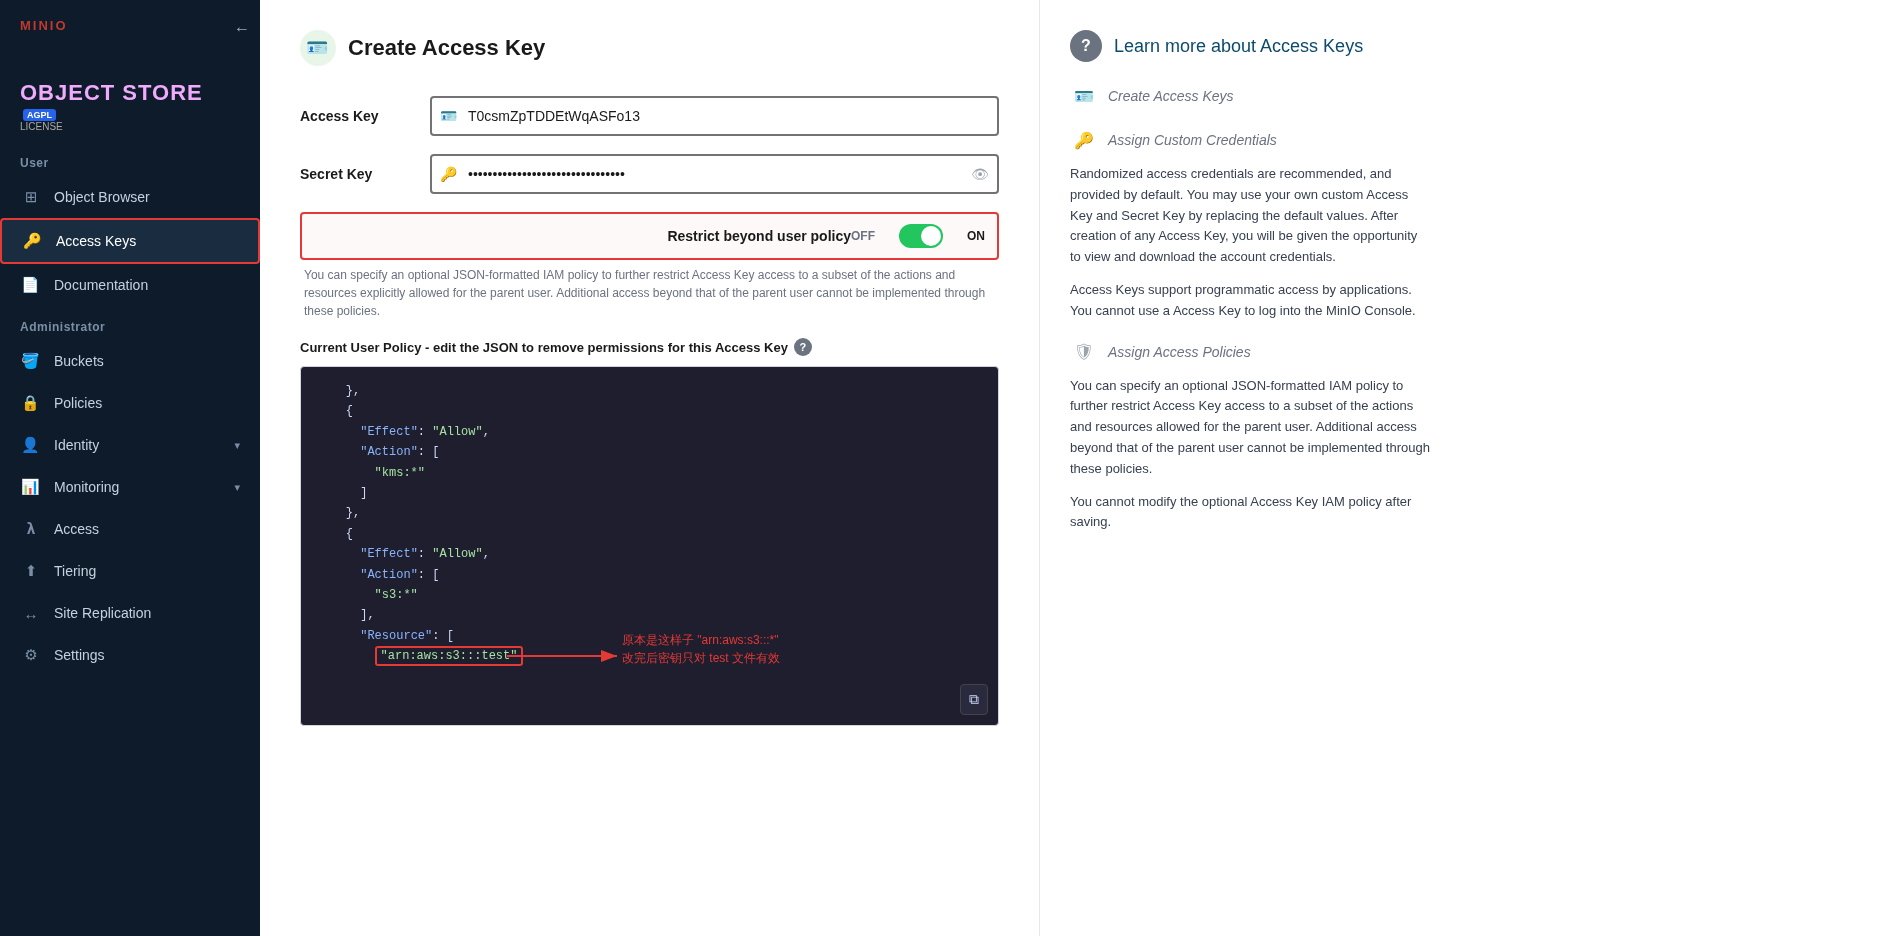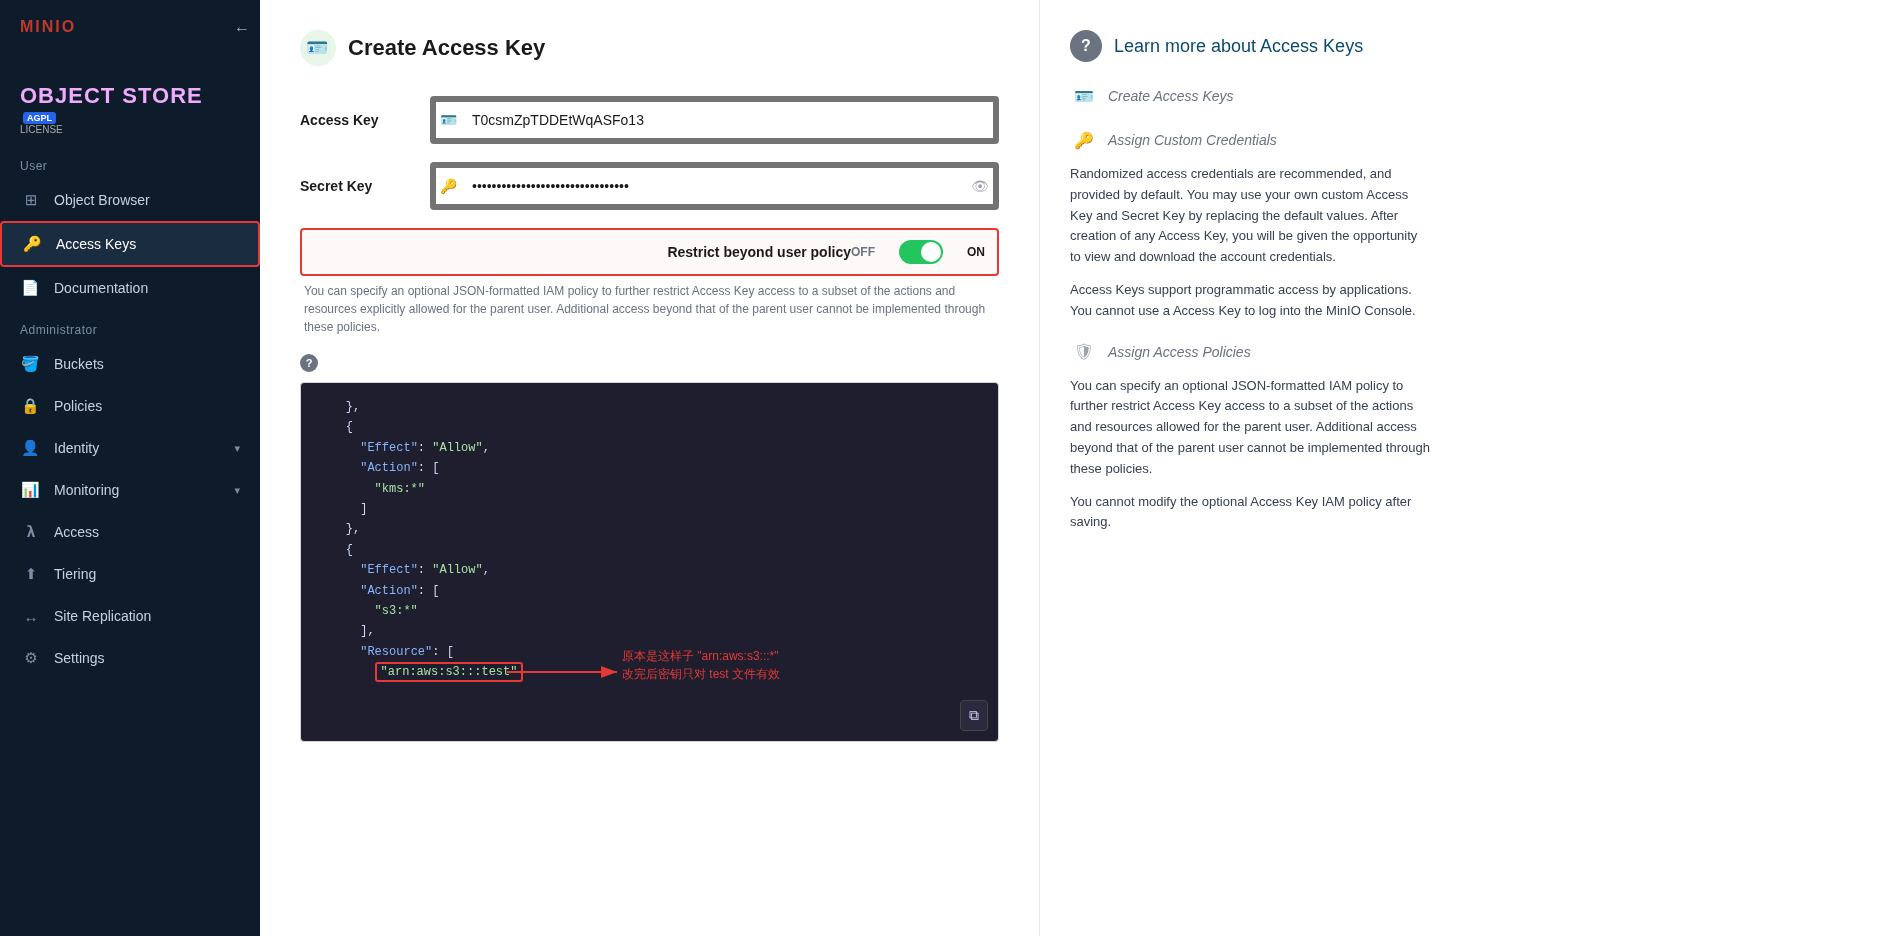--- a/index.html
+++ b/index.html
@@ -18,21 +18,21 @@
     }
     .sidebar-logo {
       padding: 18px 20px 10px 20px;
       display: flex;
       flex-direction: column;
       align-items: flex-start;
       position: relative;
     }
     .sidebar-logo .minio-text {
       color: #c0392b;
-      font-size: 16px;
+      font-size: 13px;
       font-weight: 700;
       letter-spacing: 2px;
     }
     .sidebar-logo .obj-store {
       font-size: 22px;
       font-weight: 900;
       color: #f0abfc;
       letter-spacing: 1px;
       line-height: 1.1;
       margin-top: 48px;
@@ -61,21 +61,21 @@
       background: none;
       border: none;
       color: #aaa;
       cursor: pointer;
       font-size: 16px;
     }
     .sidebar-section-label {
       padding: 14px 20px 6px 20px;
       font-size: 12px;
       color: #7a8fa6;
-      font-weight: 400;
+      font-weight: 700;
       letter-spacing: 0.5px;
     }
     .sidebar-item {
       display: flex;
       align-items: center;
       padding: 10px 20px;
       cursor: pointer;
       color: #c5d1de;
       font-size: 14px;
       font-weight: 500;
@@ -158,21 +158,21 @@
       font-weight: 600;
       color: #1a1a1a;
     }
     .form-input-wrap {
       flex: 1;
       position: relative;
     }
     .form-input {
       width: 100%;
       padding: 10px 36px 10px 36px;
-      border: 6px solid #737373;
+      border: 2px solid #737373;
       border-radius: 4px;
       font-size: 14px;
       color: #1a1a1a;
       background: #fff;
       outline: none;
     }
     .form-input-icon {
       position: absolute;
       left: 10px;
       top: 50%;
@@ -491,20 +491,21 @@
       <div class="toggle-container">
         <span class="toggle-off-label">OFF</span>
         <div class="toggle-switch"></div>
         <span class="toggle-on-label">ON</span>
       </div>
     </div>
 
     <p class="restrict-desc">You can specify an optional JSON-formatted IAM policy to further restrict Access Key access to a subset of the actions and resources explicitly allowed for the parent user. Additional access beyond that of the parent user cannot be implemented through these policies.</p>
 
     <div class="policy-section-label">
+      <span>Current User Policy - edit the JSON to remove permissions for this Access Key</span>
       <span class="policy-help-icon">?</span>
     </div>
 
     <div class="policy-editor-wrap">
       <div class="policy-editor-scroll">
         <div class="code-line">    <span class="code-bracket">},</span></div>
         <div class="code-line">    <span class="code-bracket">{</span></div>
         <div class="code-line">      <span class="code-key">"Effect"</span>: <span class="code-string">"Allow"</span>,</div>
         <div class="code-line">      <span class="code-key">"Action"</span>: <span class="code-bracket">[</span></div>
         <div class="code-line">        <span class="code-string">"kms:*"</span></div>

